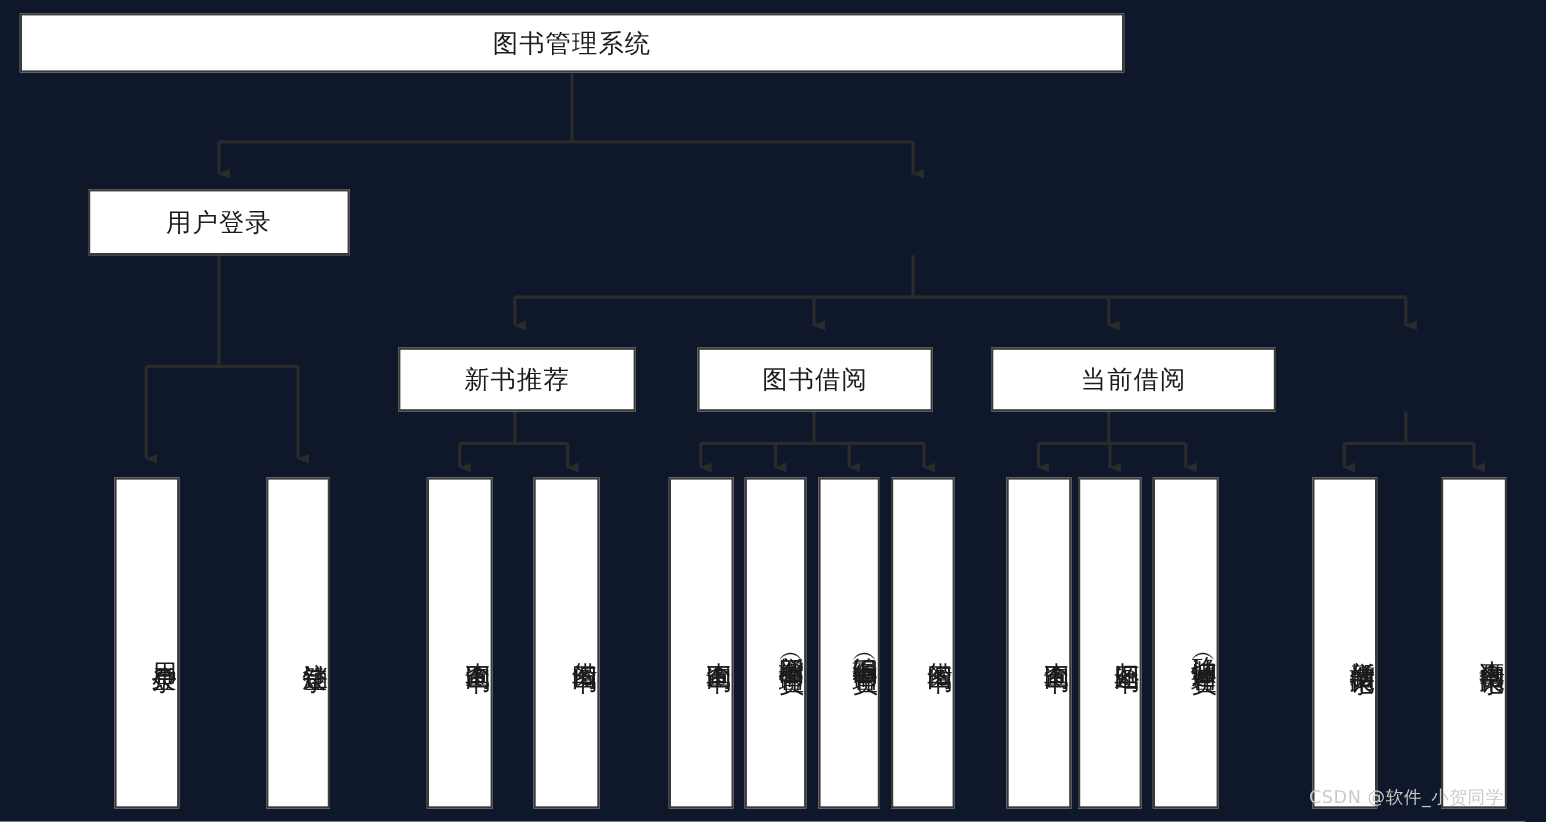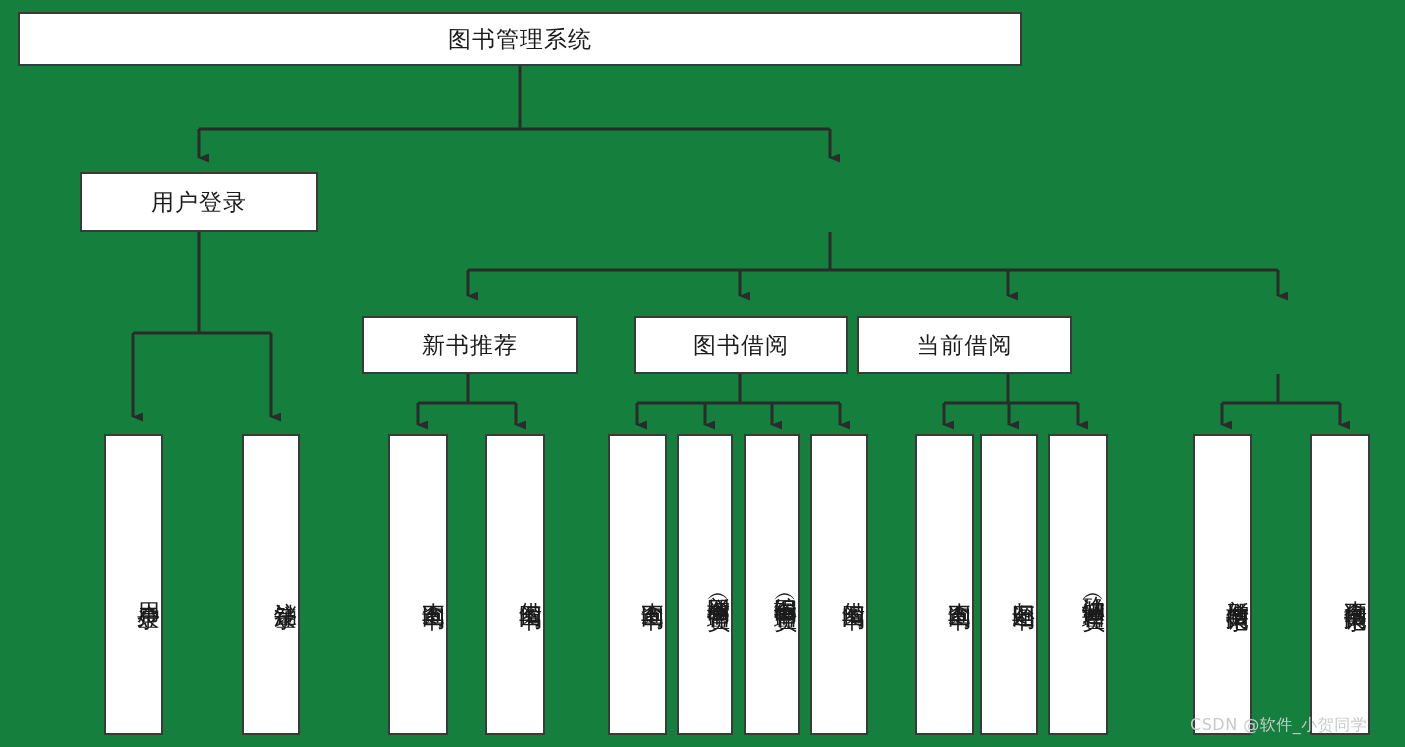--- a/index.html
+++ b/index.html
@@ -7,21 +7,21 @@
     padding: 0;
     background: #ffffff;
   }
   body {
     font-family: "DejaVu Sans", "Liberation Sans", sans-serif;
   }
   #diagram-root {
     position: relative;
     width: 1405px;
     height: 747px;
-    background: #15803d;
+    background: #0f172a;
     overflow: hidden;
   }
   svg#tree-svg {
     position: absolute;
     left: 0;
     top: 0;
     width: 1405px;
     height: 747px;
   }
   .node-box {
@@ -127,21 +127,21 @@
   <div class="node-box node-h" style="left:80px; top:172px; width:238px; height:60px;">
     <span>用户登录</span>
   </div>
 
   <div class="node-box node-h" style="left:362px; top:316px; width:216px; height:58px;">
     <span>新书推荐</span>
   </div>
   <div class="node-box node-h" style="left:634px; top:316px; width:214px; height:58px;">
     <span>图书借阅</span>
   </div>
-  <div class="node-box node-h" style="left:857px; top:316px; width:215px; height:58px;">
+  <div class="node-box node-h" style="left:901px; top:316px; width:259px; height:58px;">
     <span>当前借阅</span>
   </div>
 
   <div class="node-box node-v" style="left:104px; top:434px; width:59px; height:301px;">
     <span>用户登录</span>
   </div>
   <div class="node-box node-v" style="left:242px; top:434px; width:58px; height:301px;">
     <span>注销登录</span>
   </div>
 

